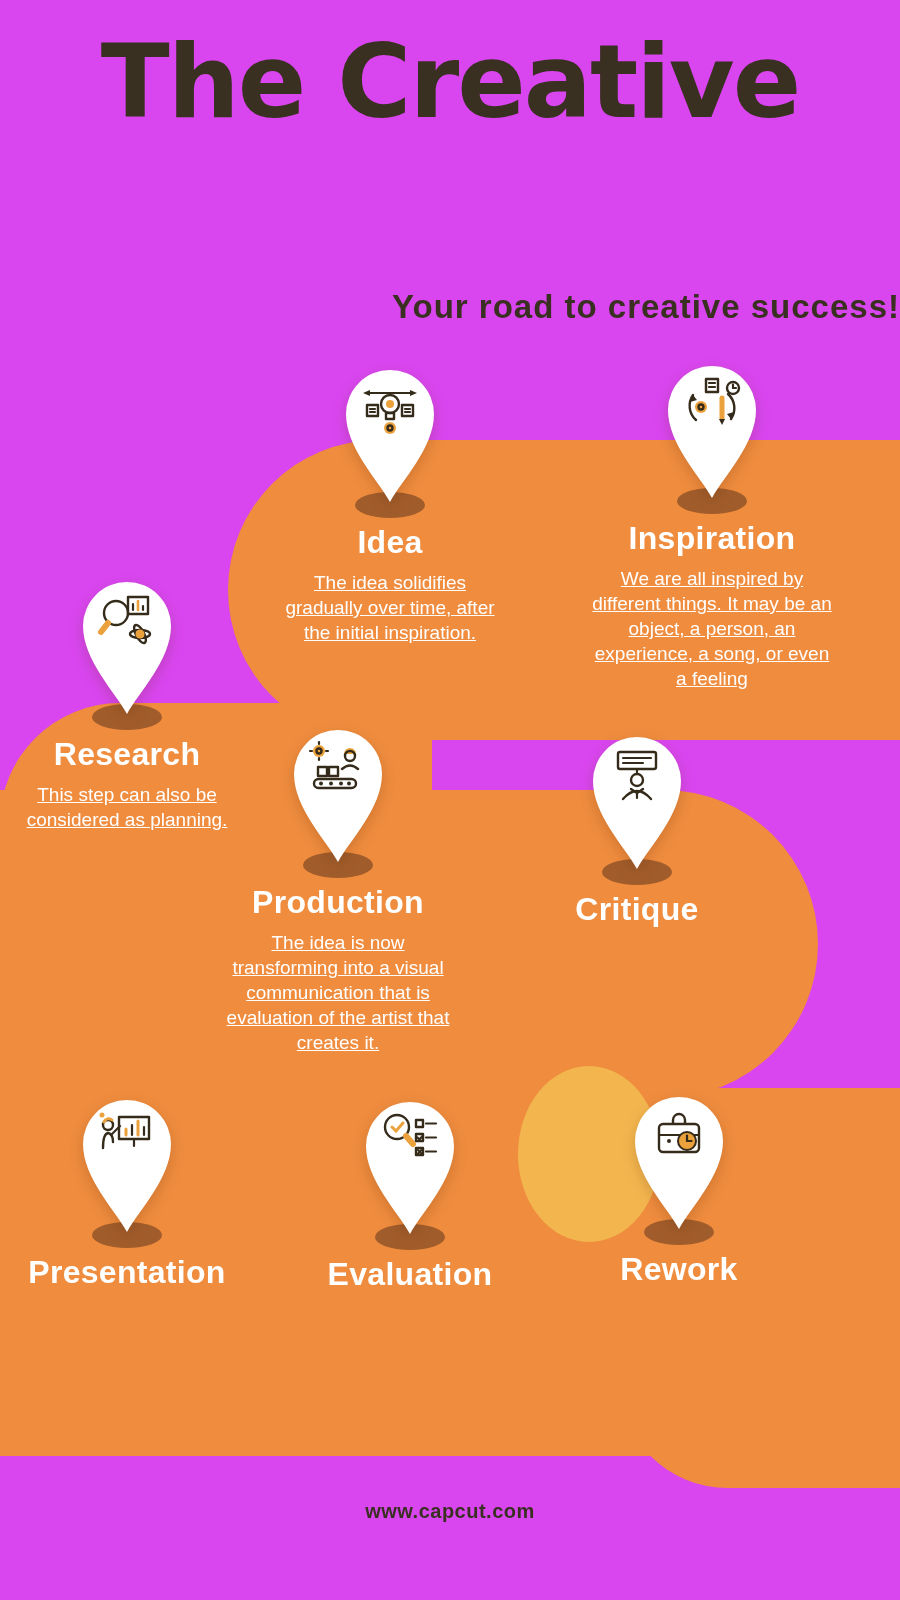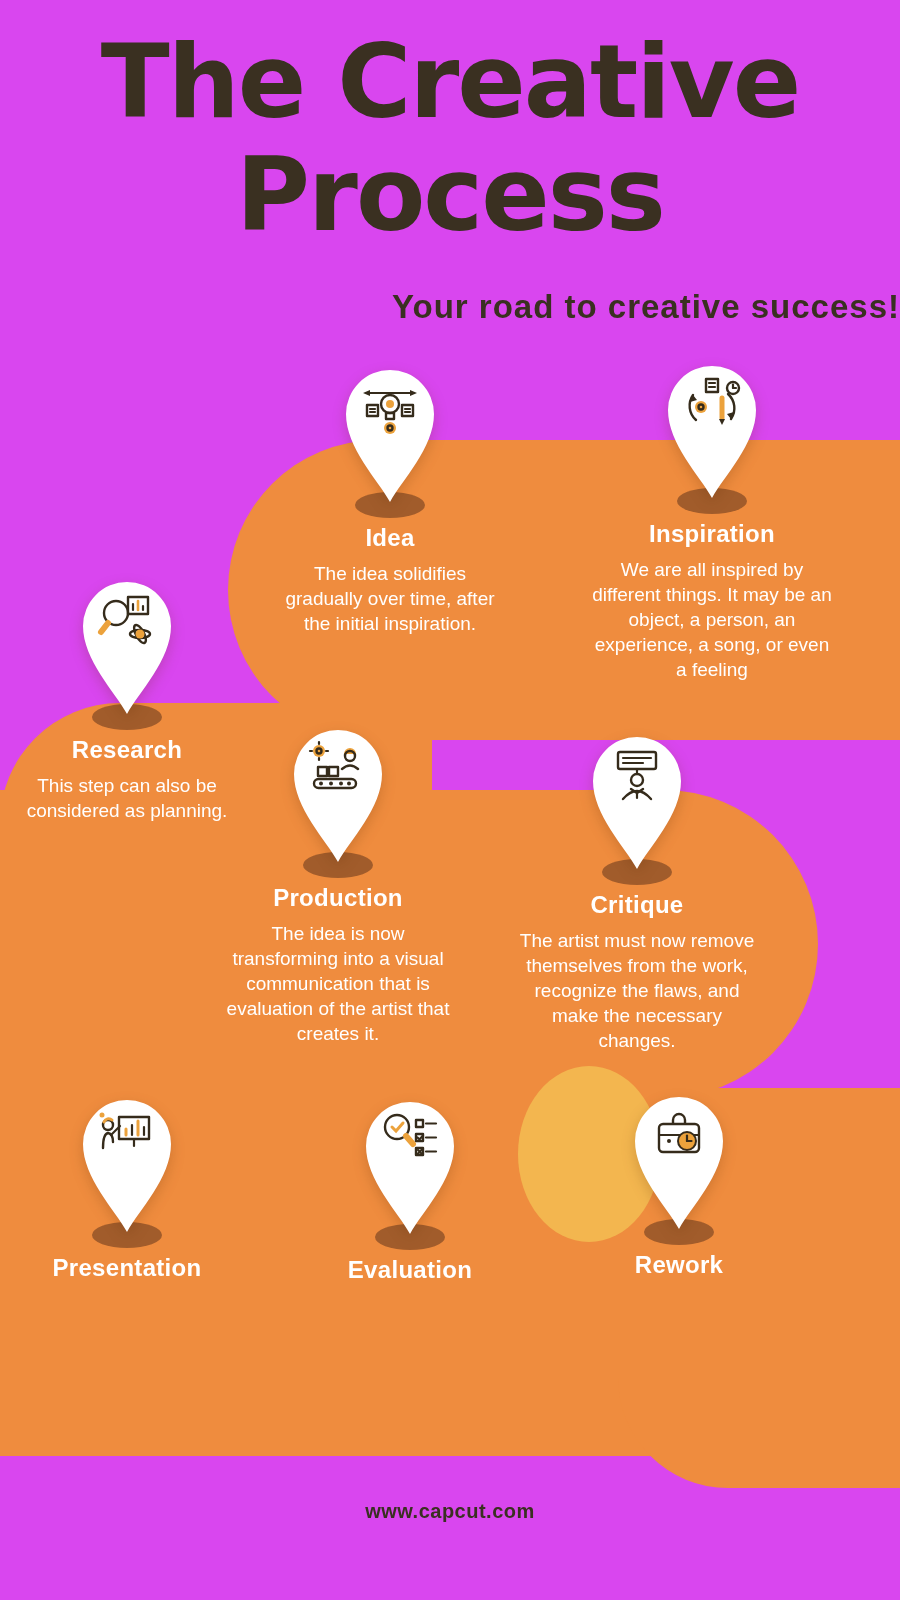--- a/index.html
+++ b/index.html
@@ -29,22 +29,22 @@
   
   .step{position:absolute;display:flex;flex-direction:column;align-items:center;text-align:center;}
   .pin{position:relative;width:104px;height:140px;flex:0 0 auto;}
   .pin-shadow{
     position:absolute;left:50%;bottom:-12px;transform:translateX(-50%);
     width:70px;height:26px;background:#A15C2B;border-radius:50%;
   }
   .teardrop{position:absolute;left:0;top:0;width:104px;height:140px;
     filter:drop-shadow(0 5px 7px rgba(90,40,0,.22));}
   .pin-icon{position:absolute;left:20px;top:12px;width:64px;height:64px;}
-  .step-title{margin:18px 0 0 0;font-size:24px;color:#FFFFFF;font-weight:bold;letter-spacing:.3px;}
-  .step-desc{margin:9px 0 0 0;font-size:19px;line-height:1.32;color:#FFFFFF;width:100%;}
+  .step-title{margin:18px 0 0 0;font-size:32px;color:#FFFFFF;font-weight:bold;letter-spacing:.3px;}
+  .step-desc{margin:9px 0 0 0;font-size:19px;line-height:1.32;color:#FFFFFF;width:100%;text-decoration:underline;}
   
   .footer{position:absolute;top:1500px;left:0;width:900px;text-align:center;
     color:#3A3021;font-weight:bold;font-size:20px;letter-spacing:.5px;}
   
   .st{fill:none;stroke:#352B1B;stroke-width:2.4;stroke-linecap:round;stroke-linejoin:round;}
   .ln{stroke:#352B1B;stroke-width:2.2;stroke-linecap:round;fill:none;}
   .lnA{stroke:#ECA23C;stroke-linecap:round;fill:none;}
   .fA{fill:#ECA23C;}
   .fD{fill:#352B1B;}
   .fW{fill:#FFFFFF;}
@@ -56,21 +56,20 @@
 
   <div class="road road-top"></div>
   <div class="road road-elbow"></div>
   <div class="road road-mid"></div>
   <div class="road road-bottom"></div>
   <div class="road road-bulge"></div>
   <div class="road-notch"></div>
 
   <div class="title">
     <div>The Creative</div>
-    <div>Process</div>
   </div>
   <div class="subtitle">Your road to creative success!</div>
 
   <section class="step" style="left:273px;top:366px;width:234px">
     <div class="pin">
       <div class="pin-shadow"></div>
       <svg class="teardrop" viewBox="0 0 104 140">
         <path d="M52 136 C 40 114 8 82 8 48 A 44 44 0 1 1 96 48 C 96 82 64 114 52 136 Z" fill="#FFFFFF"></path>
       </svg>
       <svg class="pin-icon" viewBox="0 0 64 64">
@@ -183,21 +182,20 @@
         <line class="ln" x1="18" y1="13" x2="46" y2="13"></line>
           <line class="ln" x1="18" y1="18" x2="38" y2="18"></line>
         <line class="ln" x1="32" y1="24" x2="32" y2="28"></line>
         <circle class="st" cx="32" cy="35" r="6"></circle>
         <path class="st" d="M18 54 q14 -16 28 0"></path>
         <path class="st" d="M26 44 l6 4 6 -4"></path>
         <line class="ln" x1="32" y1="48" x2="32" y2="53"></line>
       </svg>
     </div>
     <h3 class="step-title">Critique</h3>
-    <p class="step-desc">The artist must now remove themselves from the work, recognize the flaws, and make the necessary changes.</p>
   </section>
 
   <section class="step" style="left:8px;top:1096px;width:238px">
     <div class="pin">
       <div class="pin-shadow"></div>
       <svg class="teardrop" viewBox="0 0 104 140">
         <path d="M52 136 C 40 114 8 82 8 48 A 44 44 0 1 1 96 48 C 96 82 64 114 52 136 Z" fill="#FFFFFF"></path>
       </svg>
       <svg class="pin-icon" viewBox="0 0 64 64">
         <rect class="st fW" x="24" y="9" width="30" height="22"></rect>

